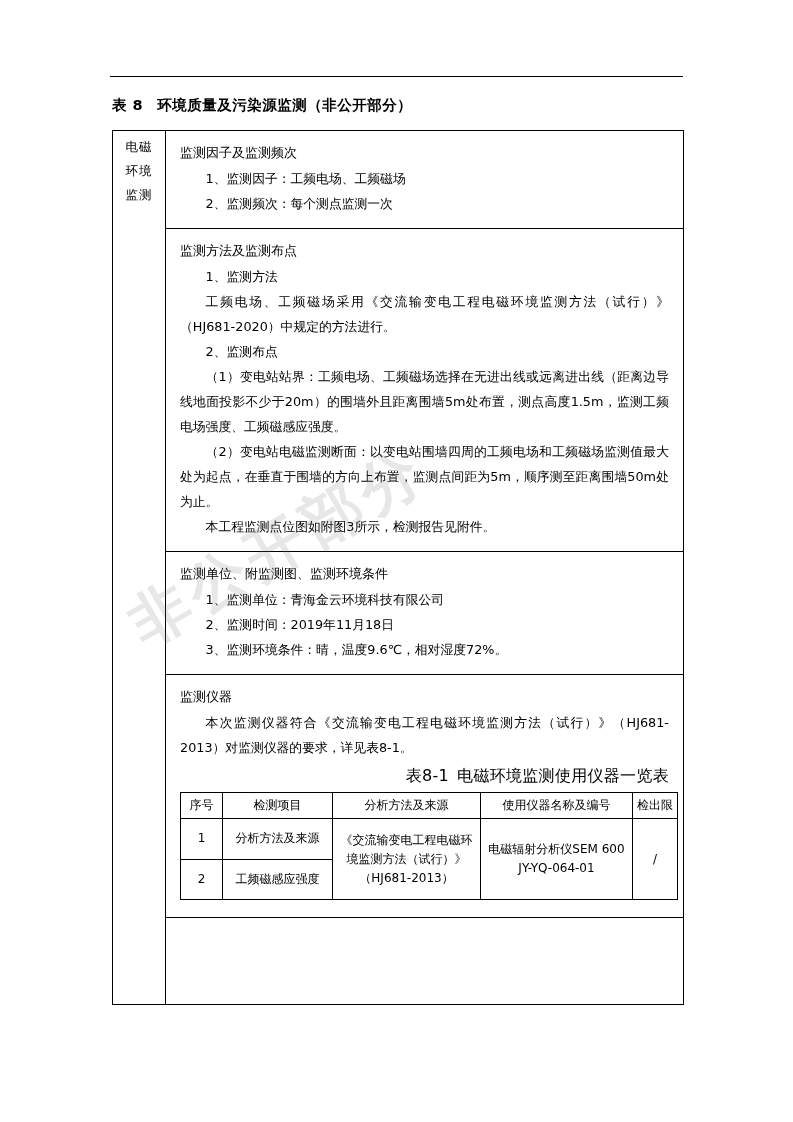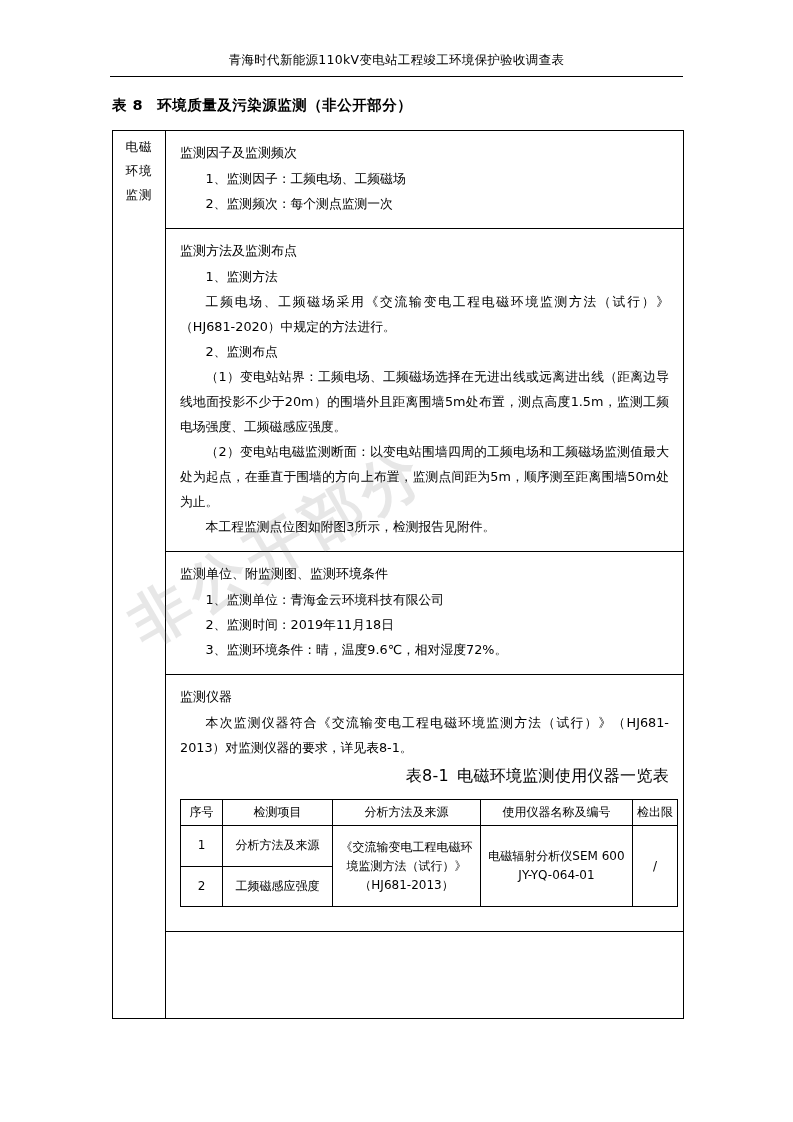--- a/index.html
+++ b/index.html
@@ -94,21 +94,21 @@
   .sub-caption {
     font-size: 16px;
     text-align: right;
     margin: 6px 0 3px 0;
     letter-spacing: 0.3px;
   }
   .sub-caption .scnum { margin-right: 8px; }
   .sub-table {
     border-collapse: collapse;
     table-layout: fixed;
-    margin: 12px auto;
+    margin: 5px auto;
     width: 497px;
   }
   .sub-table th, .sub-table td {
     border: 1px solid #000;
     font-size: 12px;
     text-align: center;
     vertical-align: middle;
     padding: 3px 2px;
     line-height: 19px;
   }
@@ -151,21 +151,20 @@
     width: 793px;
     text-align: center;
     font-size: 12px;
   }
 </style>
 </head>
 <body>
 
 <div class="page">
 
-  <div class="doc-header">青海时代新能源110kV变电站工程竣工环境保护验收调查表</div>
   <div class="doc-header-rule"></div>
 
   <div class="table-title">
     <span class="num">表 8</span><span>环境质量及污染源监测（非公开部分）</span>
   </div>
 
   <table class="main-table">
     <colgroup>
       <col style="width:53px">
       <col style="width:518px">

